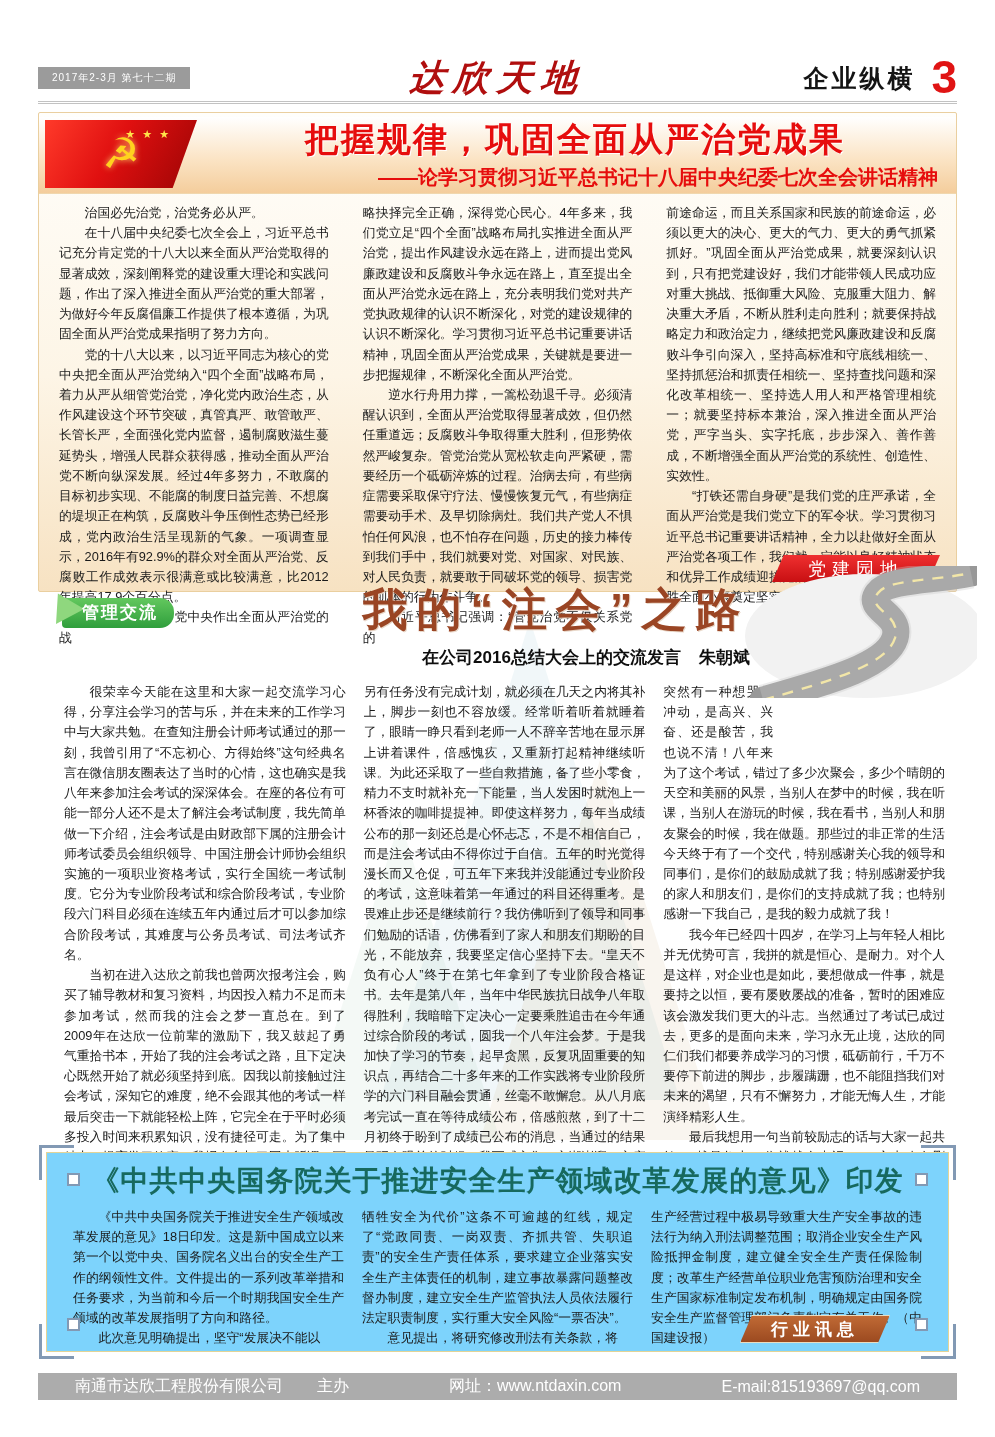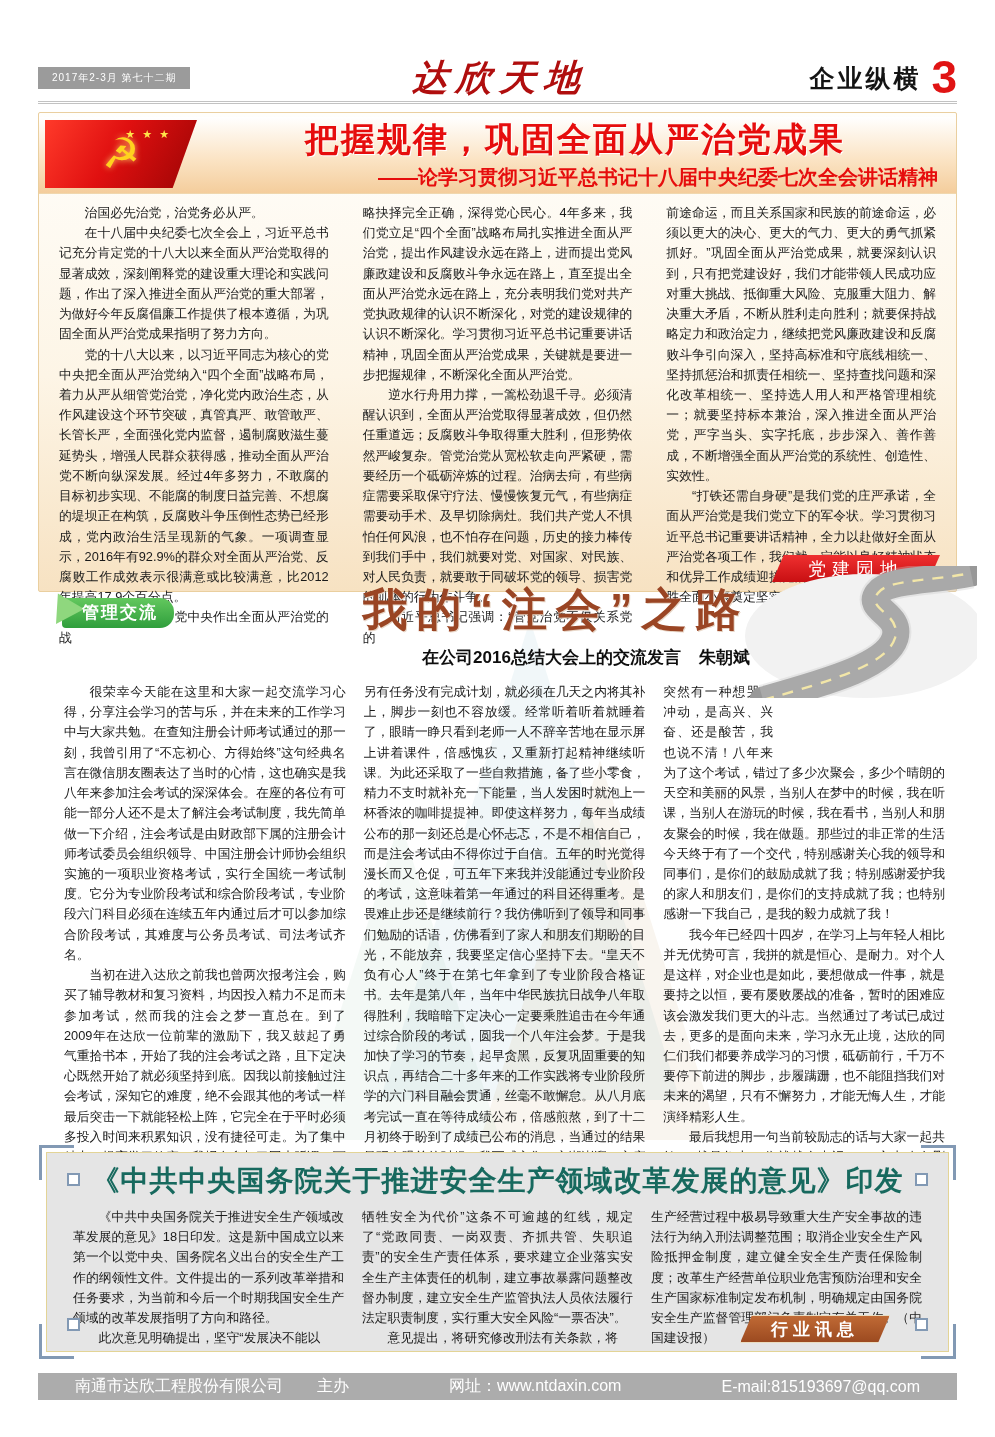--- a/index.html
+++ b/index.html
@@ -13,21 +13,21 @@
   .header {
     position:absolute; left:38px; right:38px; top:55px; height:46px;
     border-bottom:3px double #c2c2c2;
     display:flex; align-items:center; justify-content:space-between;
   }
   .issue-box { background:#9b9b9b; color:#fff; font-size:10px; padding:4px 14px; letter-spacing:1px; }
   .masthead {
     color:#b00e0e; font-size:36px; font-weight:bold; font-style:italic;
     font-family:"DejaVu Serif", serif; letter-spacing:8px; transform:skewX(-4deg);
   }
-  .section-wrap { display:flex; align-items:flex-end; gap:10px; }
+  .section-wrap { display:flex; align-items:flex-end; gap:16px; }
   .section-title { font-size:25px; font-weight:bold; letter-spacing:3px; color:#141414; padding-bottom:4px; }
   .page-num { font-size:46px; font-weight:bold; color:#e01414; line-height:0.9; }
 
   
   .article1 {
     position:absolute; left:38px; top:112px; width:917px; height:478px;
     border:1px solid #eacf9f; border-radius:2px;
     background:linear-gradient(180deg,#fffefb 0%, #fdf5e6 55%, #f7e2c2 100%);
   }
   .a1-banner {
@@ -97,21 +97,21 @@
     font-size:17px; font-weight:bold; color:#0e0e0e; z-index:2; white-space:nowrap;
   }
   .a2-byline .author { margin-left:18px; }
   .road-art { position:absolute; right:-14px; top:-24px; width:242px; height:132px; z-index:1; }
   .a2-body { position:absolute; left:18px; right:18px; top:92px; bottom:0; display:flex; gap:18px; }
   .road-spacer { float:right; width:172px; height:62px; }
 
   
   .article3 {
     position:absolute; left:46px; top:1152px; width:901px; height:198px;
-    background:#e5e5e5; border:1px solid #e3d496;
+    background:#7dd3fc; border:1px solid #e3d496;
   }
   .a3-title {
     margin:9px 30px 0 30px; text-align:center;
     color:#17695e; font-size:28px; font-weight:900; letter-spacing:1px; white-space:nowrap;
   }
   .a3-body { display:flex; gap:18px; padding:7px 26px 0 26px; }
   .ribbon-brown {
     position:absolute; right:58px; bottom:8px; width:148px; height:26px;
     background:linear-gradient(180deg,#c06a35,#9c4a20);
     clip-path:polygon(8% 0, 100% 0, 92% 100%, 0 100%);

